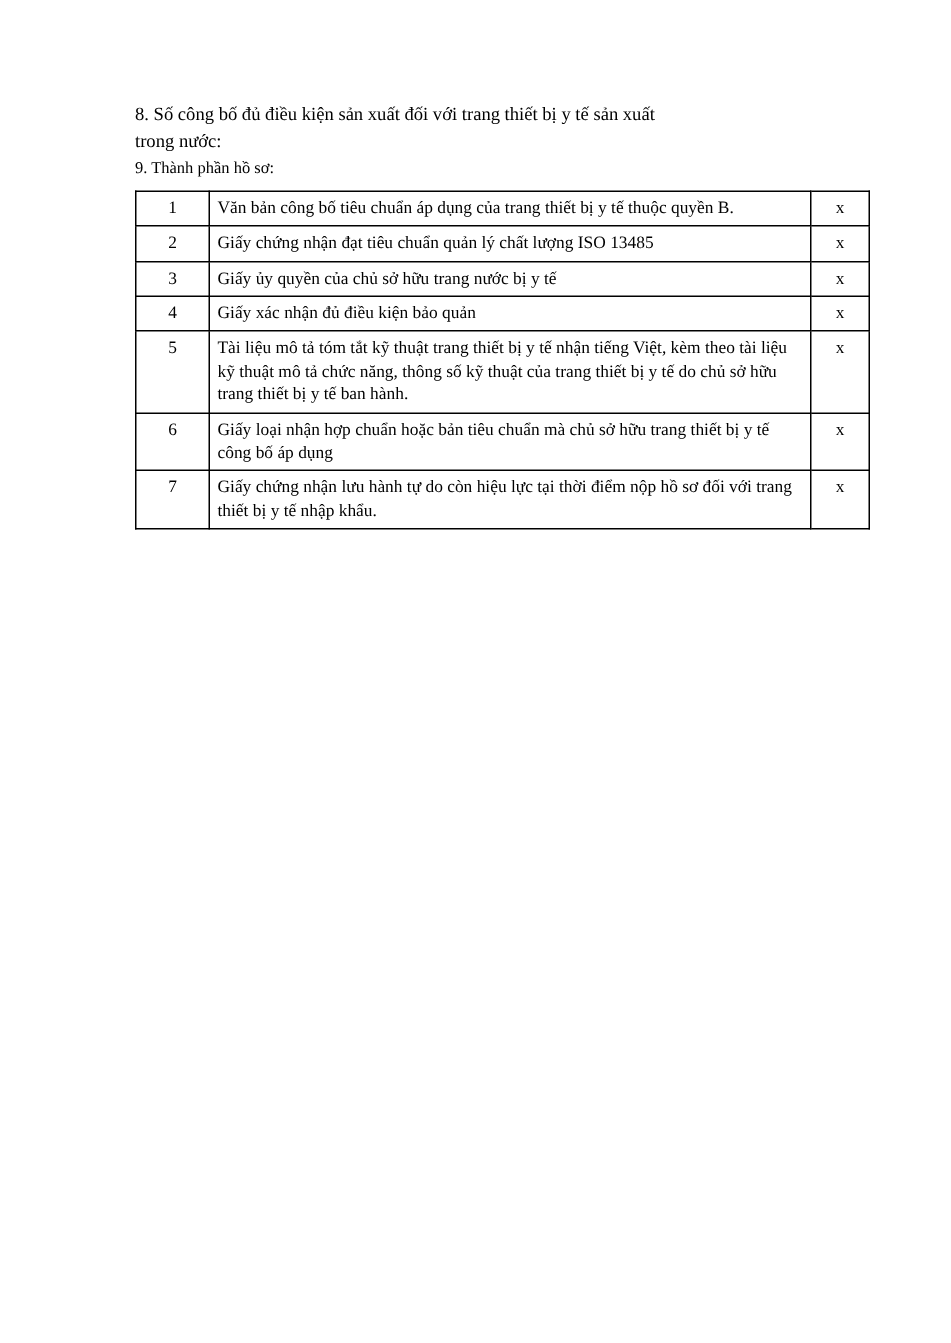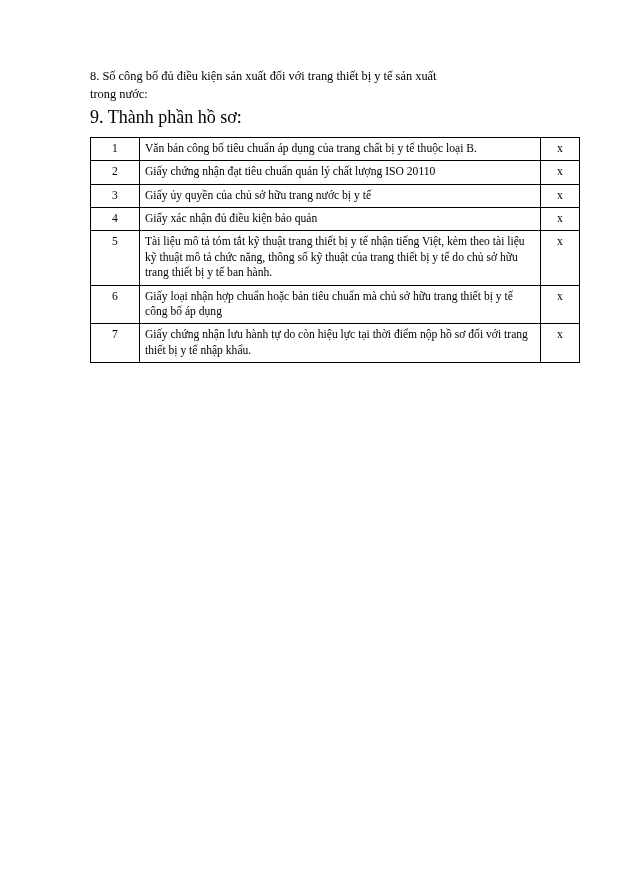--- a/index.html
+++ b/index.html
@@ -20,21 +20,21 @@
     box-sizing: border-box;
     padding: 68px 72px 0 90px;
   }
   .para {
     font-size: 12.4px;
     line-height: 1.42;
     text-align: left;
     margin: 0 0 2px 0;
   }
   .para-2 {
-    font-size: 18px;
+    font-size: 11px;
     line-height: 1.42;
     margin: 0 0 6px 0;
   }
   table.doc-table {
     border-collapse: collapse;
     width: 472px;
     table-layout: fixed;
     margin-top: 2px;
   }
   table.doc-table td {
@@ -64,26 +64,26 @@
 <div class="page">
 
   <p class="para">8. Số công bố đủ điều kiện sản xuất đối với trang thiết bị y tế sản xuất trong nước:</p>
 
   <p class="para-2">9. Thành phần hồ sơ:</p>
 
   <table class="doc-table">
     <tbody>
       <tr>
         <td class="col-no">1</td>
-        <td class="col-text">Văn bản công bố tiêu chuẩn áp dụng của trang chất bị y tế thuộc loại B.</td>
+        <td class="col-text">Văn bản công bố tiêu chuẩn áp dụng của trang thiết bị y tế thuộc quyền B.</td>
         <td class="col-mark">x</td>
       </tr>
       <tr>
         <td class="col-no">2</td>
-        <td class="col-text">Giấy chứng nhận đạt tiêu chuẩn quản lý chất lượng ISO 20110</td>
+        <td class="col-text">Giấy chứng nhận đạt tiêu chuẩn quản lý chất lượng ISO 13485</td>
         <td class="col-mark">x</td>
       </tr>
       <tr>
         <td class="col-no">3</td>
         <td class="col-text">Giấy ủy quyền của chủ sở hữu trang nước bị y tế</td>
         <td class="col-mark">x</td>
       </tr>
       <tr>
         <td class="col-no">4</td>
         <td class="col-text">Giấy xác nhận đủ điều kiện bảo quản</td>

